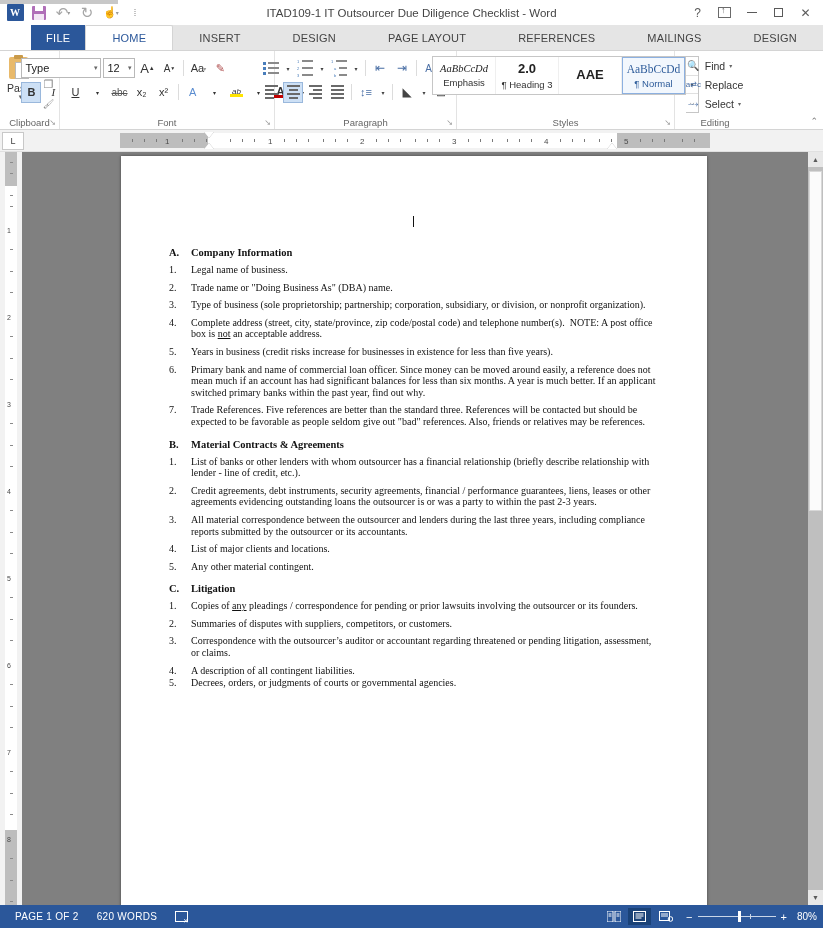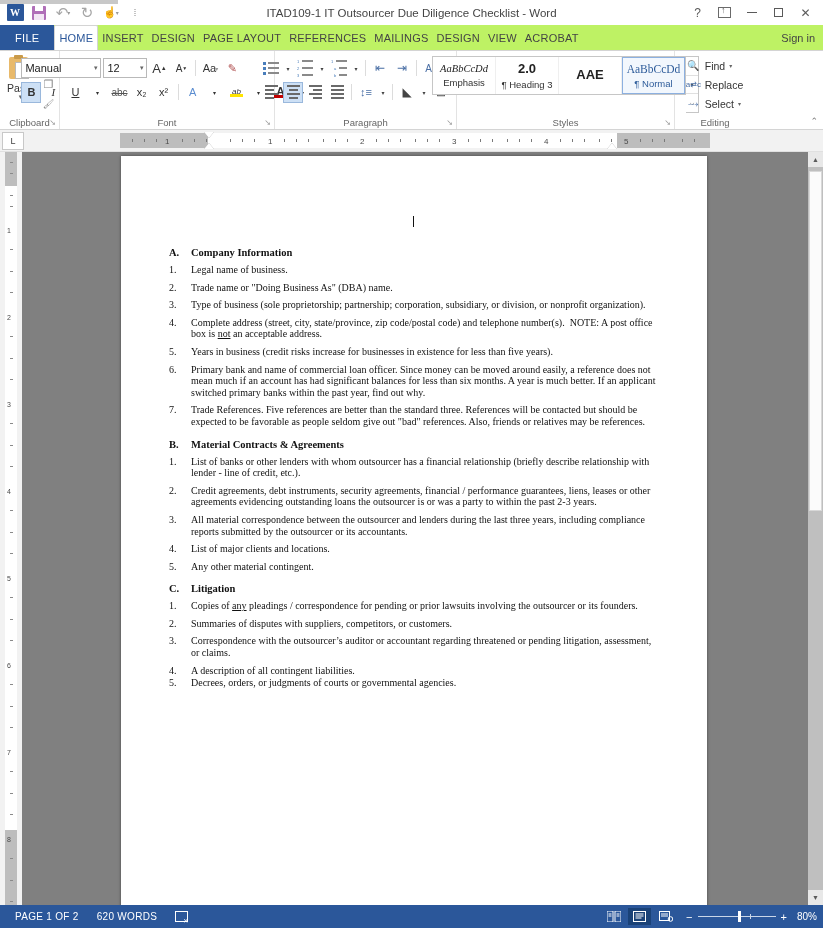--- a/index.html
+++ b/index.html
@@ -52,28 +52,28 @@
   .ribbon-opt {
     width: 13px; height: 11px; border: 1px solid #6a6a6a; position: relative;
   }
   .ribbon-opt::after {
     content: "\2191"; position: absolute; left: 2px; top: -3px; font-size: 9px; color: #6a6a6a;
   }
 
   
   .tabstrip {
     height: 25px; display: flex; align-items: stretch; flex: 0 0 25px;
-    background: #bef264; position: relative;
+    background: #e5e5e5; position: relative; margin-left: 31px;
   }
   .tab-file {
     background: #2b579a; color: #fff; font-size: 11px; padding: 0 15px;
     display: flex; align-items: center; letter-spacing: .3px;
   }
   .tab {
-    font-size: 11px; color: #444; padding: 0 4px; display: flex;
+    font-size: 11px; color: #444; padding: 0 26px; display: flex;
     align-items: center; letter-spacing: .2px; white-space: nowrap;
   }
   .tab.active {
     color: #2b579a; background: #fff;
     border-left: 1px solid #d4d4d4; border-right: 1px solid #d4d4d4;
     border-top: 1px solid #d4d4d4; border-radius: 2px 2px 0 0;
     position: relative; z-index: 3;
   }
   .signin { margin-left: auto; font-size: 11px; color: #444; padding-right: 8px;
             display: flex; align-items: center; }
@@ -122,21 +122,21 @@
 
   
   .g-font { width: 215px; }
   .font-row { display: flex; align-items: center; gap: 2px; height: 24px; }
   .fontbox {
     border: 1px solid #b9b9b9; height: 20px; display: flex; align-items: center;
     font-size: 11px; color: #222; padding: 0 3px; background: #fff;
   }
   .fontbox .cv { margin-left: auto; font-size: 7px; color: #666; padding-left: 4px; }
   .fb-name { width: 80px; }
-  .fb-size { width: 44px; }
+  .fb-size { width: 32px; }
   .ficon {
     min-width: 20px; height: 21px; display: flex; align-items: center;
     justify-content: center; font-size: 11px; color: #333; padding: 0 2px;
   }
   .ficon.b { font-weight: bold; }
   .ficon.i { font-style: italic; font-family: "Liberation Serif", serif; }
   .ficon.u { text-decoration: underline; }
   .ficon.strike { text-decoration: line-through; color: #555; font-size: 10px; }
   .ficon.sel { background: #cde0f5; border: 1px solid #9ab8dc; }
   .sep { width: 1px; height: 16px; background: #dcdcdc; margin: 0 2px; }
@@ -362,21 +362,21 @@
       </div>
     </div>
     <div class="rgroup-label">Clipboard</div>
     <div class="dlg-launch">↘</div>
   </div>
 
   <div class="rgroup g-font">
     <div class="rgroup-body" style="flex-direction:column;padding-top:2px">
       <div class="font-row">
         <div class="fontbox fb-name">
-          <span>Manual</span>
+          <span>Type</span>
           <span class="cv">▾</span>
         </div>
         <div class="fontbox fb-size">
           <span>12</span>
           <span class="cv">▾</span>
         </div>
         <div class="ficon" style="font-size:13px">A<sup style="font-size:6px">▲</sup></div>
         <div class="ficon" style="font-size:10px">A<sup style="font-size:5px">▼</sup></div>
         <div class="sep"></div>
         <div class="ficon">

